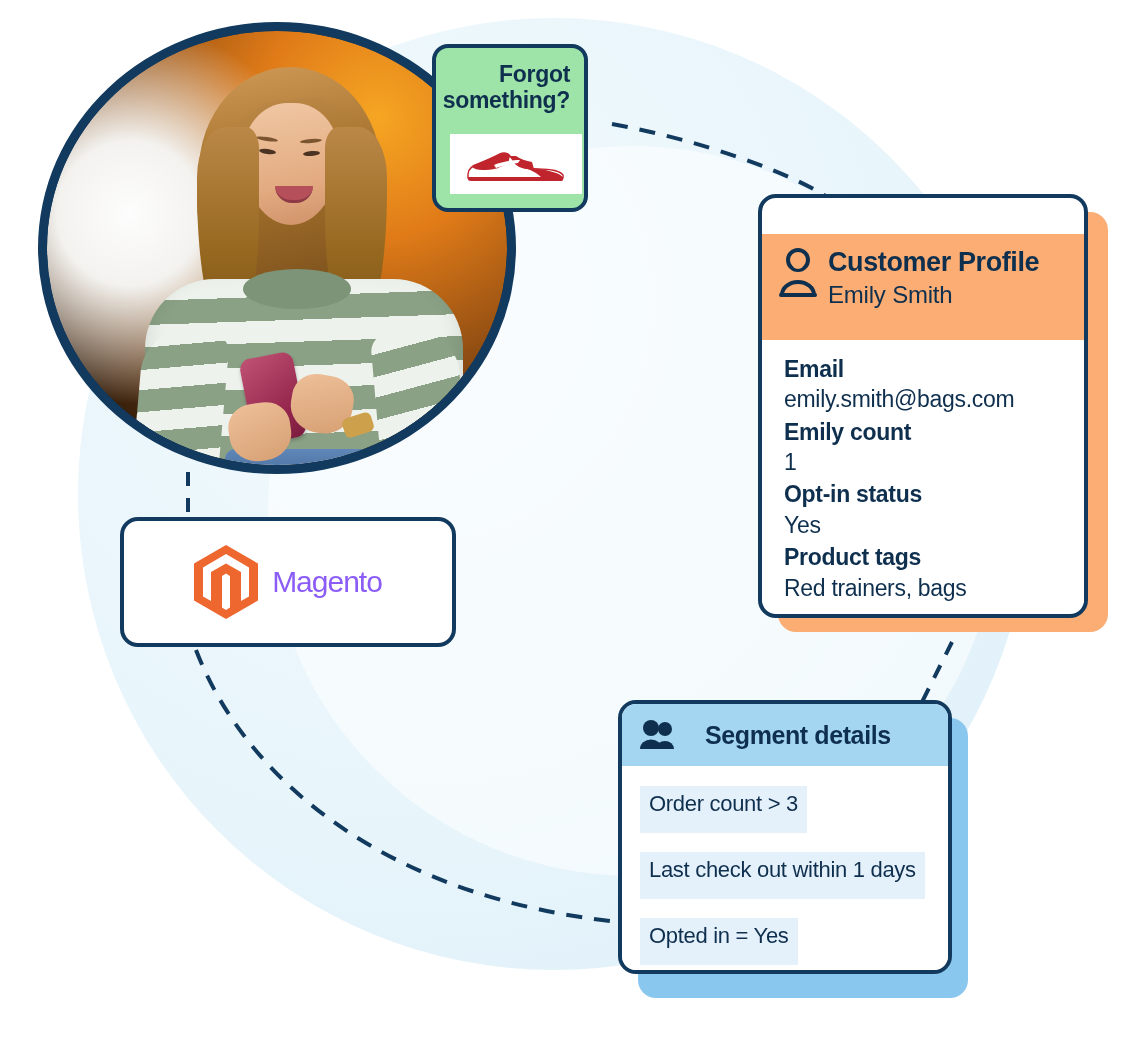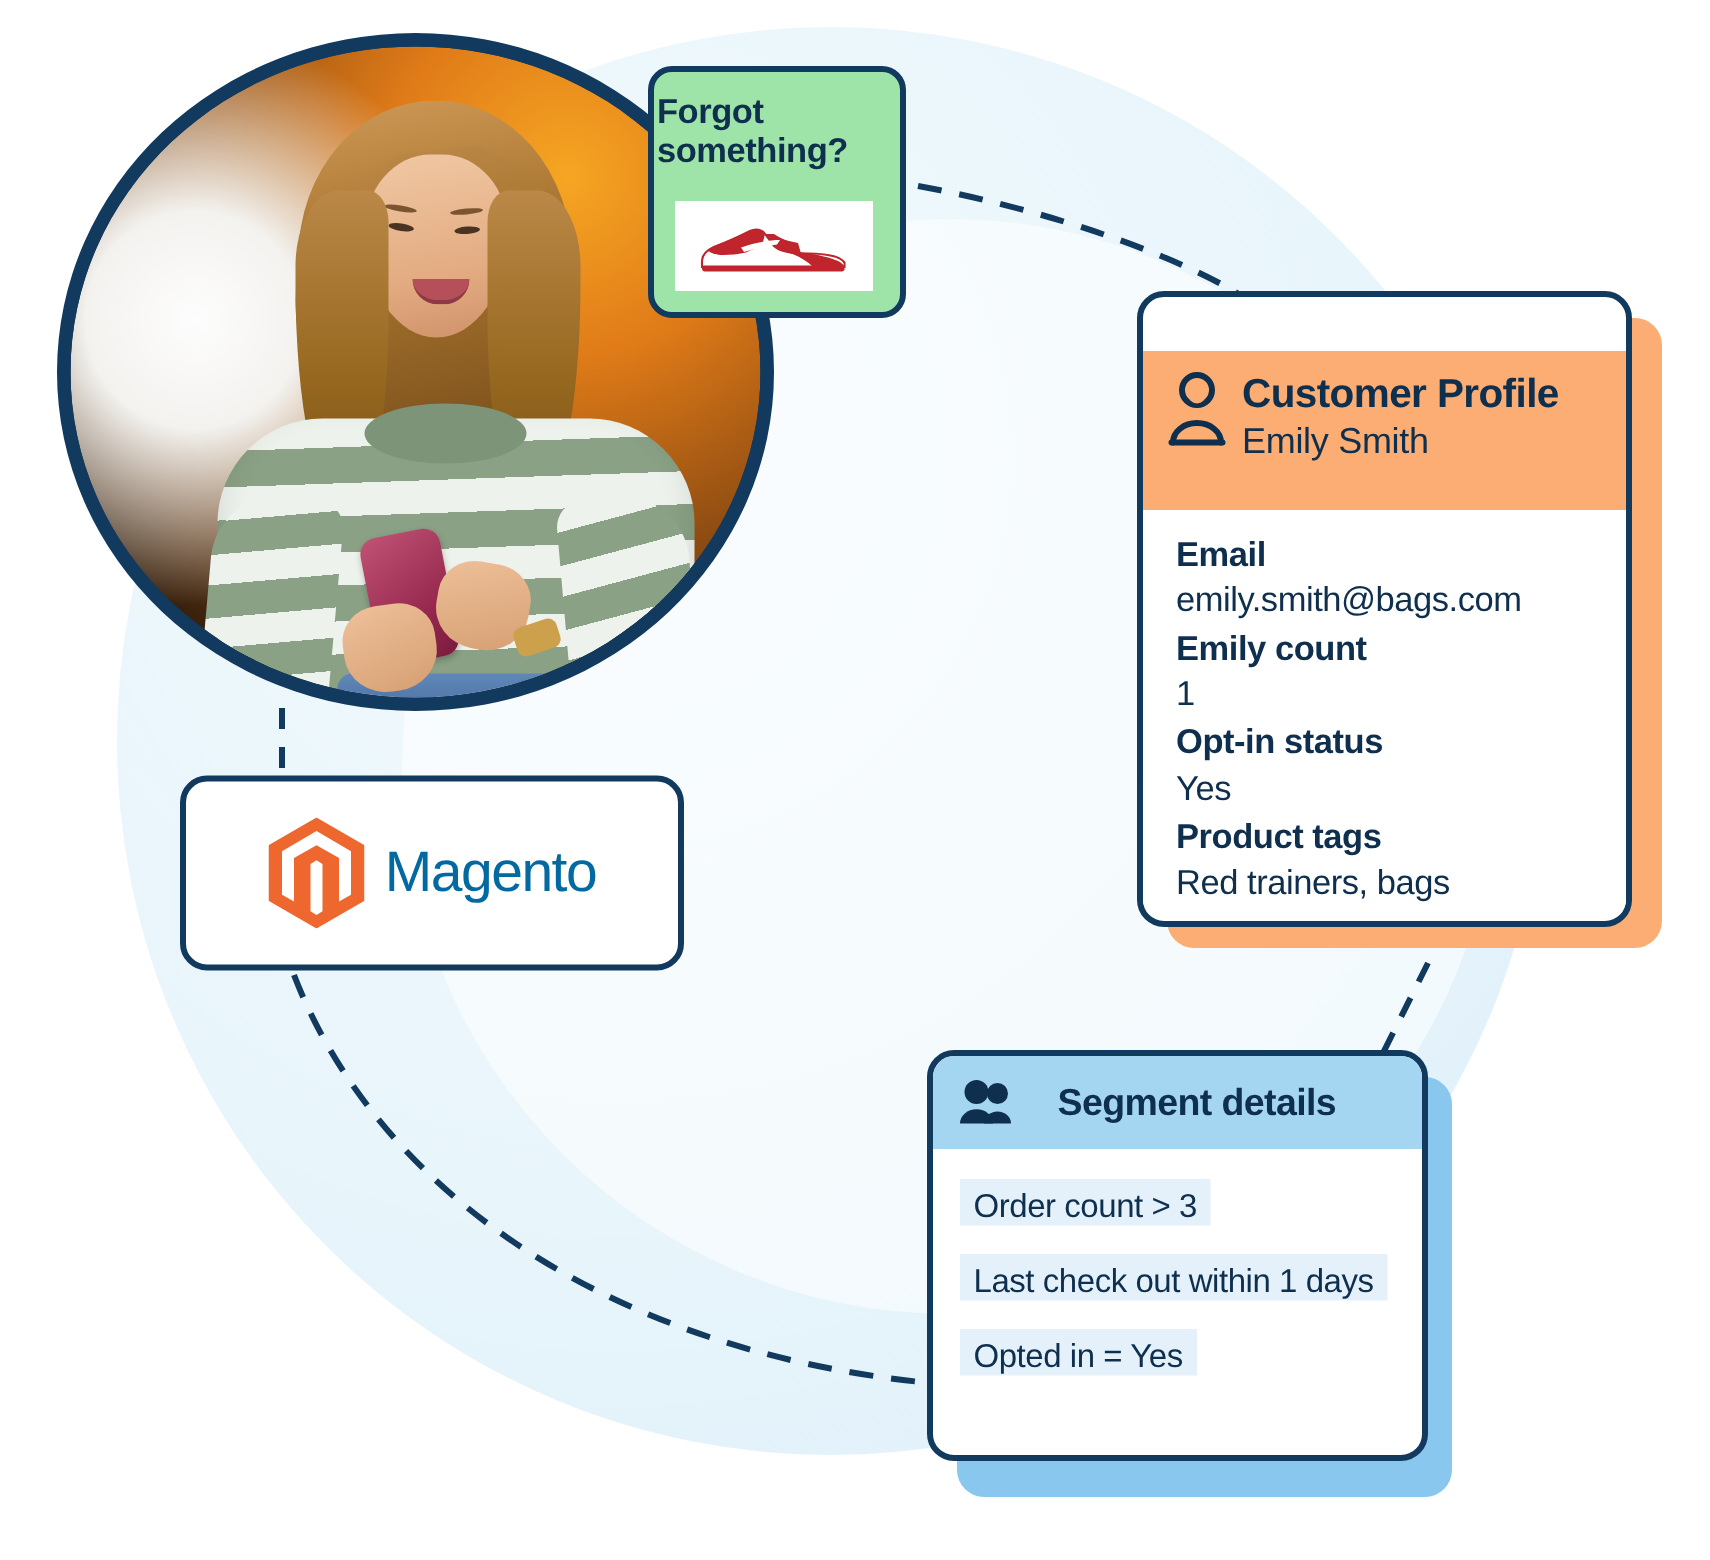--- a/index.html
+++ b/index.html
@@ -192,25 +192,26 @@
     position: absolute;
     border: 4px solid #123a5e;
     box-sizing: border-box;
     background: #ffffff;
   }
 
   
   .card-forgot {
     left: 432px;
     top: 44px;
-    width: 172px;
+    width: 156px;
     height: 168px;
     border-radius: 16px;
     background: #9ee3a8;
     padding: 14px 14px 0 2px;
+    text-align: right;
   }
   .forgot-title {
     font-size: 23px;
     font-weight: bold;
     color: #0f2f4e;
     line-height: 1.12;
     letter-spacing: -.3px;
   }
   .forgot-img {
     position: absolute;
@@ -294,22 +295,22 @@
     top: 517px;
     width: 336px;
     height: 130px;
     border-radius: 18px;
     display: flex;
     align-items: center;
     justify-content: center;
     gap: 14px;
   }
   .magento-word {
-    font-size: 38px;
-    color: #0369a1;
+    font-size: 30px;
+    color: #8b5cf6;
     letter-spacing: -1px;
     text-align: center;
   }
 
   
   .segment-shadow {
     position: absolute;
     left: 638px;
     top: 718px;
     width: 330px;
@@ -343,21 +344,21 @@
   .segment-body {
     padding: 20px 0 0 18px;
     background: #fff;
   }
   .segment-pill {
     display: inline-block;
     background: #e4f1fb;
     color: #0f2f4e;
     font-size: 22px;
     letter-spacing: -.3px;
-    padding: 5px 9px 0 9px;
+    padding: 5px 9px 16px 9px;
     margin-bottom: 19px;
   }
   .segment-pill-row { display: block; }
 </style>
 </head>
 <body>
 
 <div id="stage">
 
   <div class="bg-circle">

